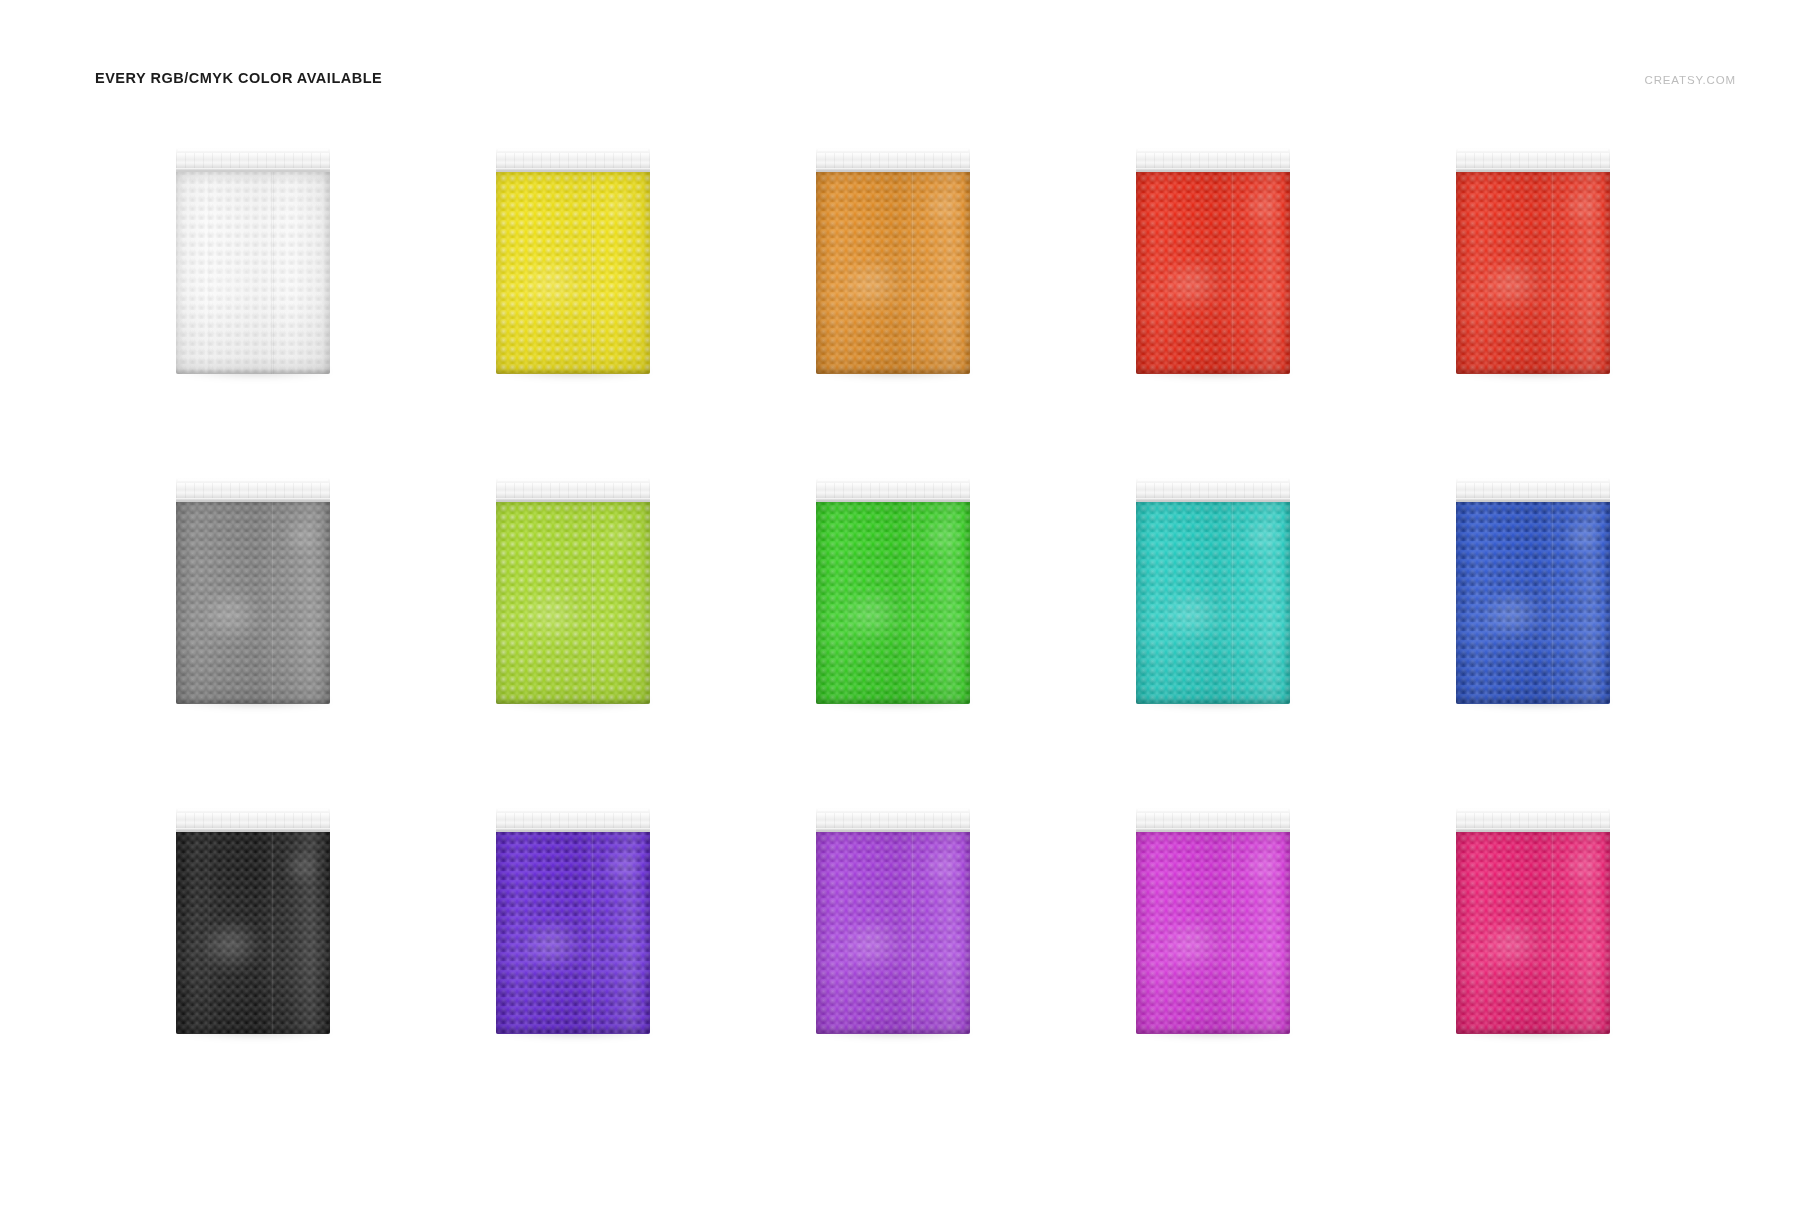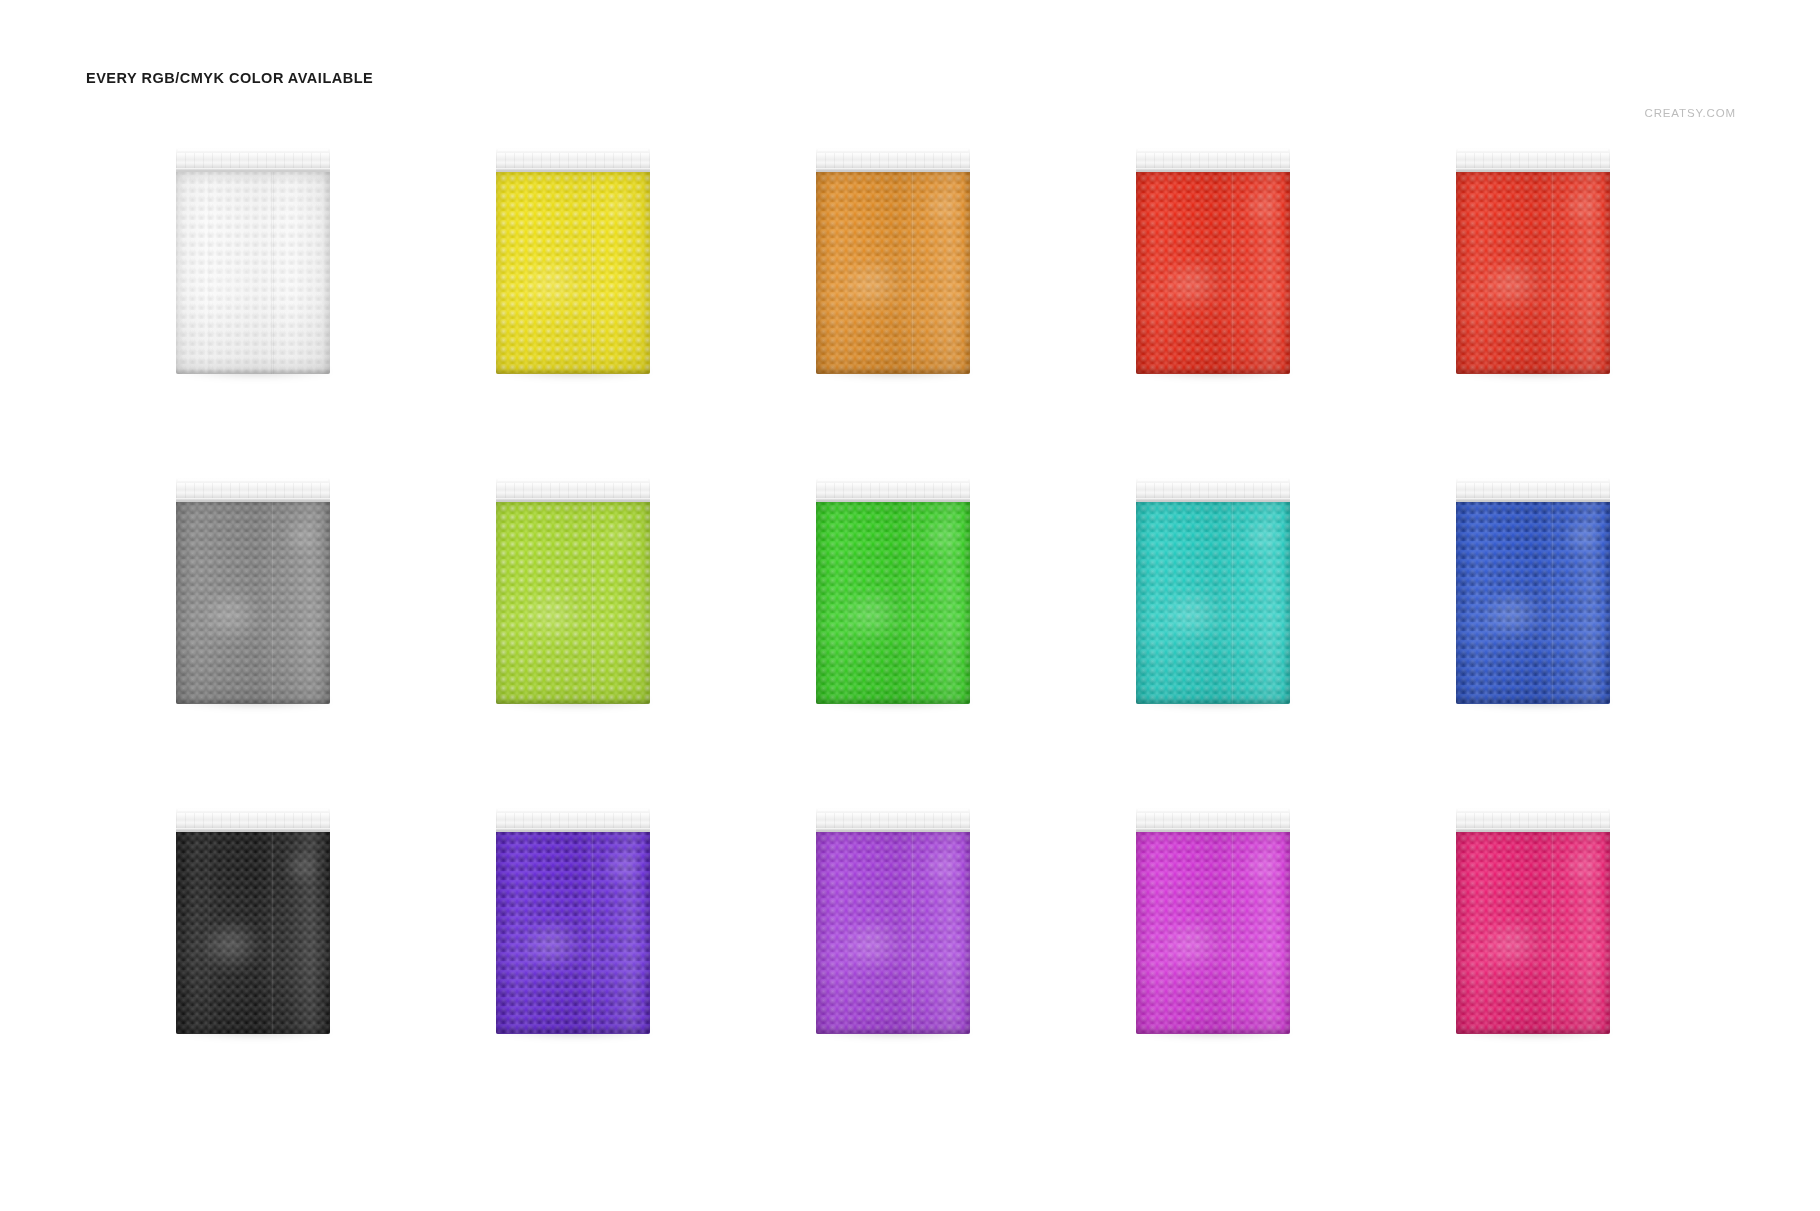--- a/index.html
+++ b/index.html
@@ -21,21 +21,21 @@
 
   
   .header {
     position: absolute;
     top: 0; left: 0;
     width: 1820px;
     height: 110px;
   }
   .title {
     position: absolute;
-    left: 86px;
+    left: 95px;
     top: 78px;
     transform: translateY(-50%);
     font-size: 14.5px;
     font-weight: 700;
     letter-spacing: 0.035em;
     color: #1c1c1c;
     white-space: nowrap;
   }
   .brand {
     position: absolute;
@@ -304,21 +304,21 @@
         rgba(0,0,0,0.0) 62%);
   }
 </style>
 </head>
 <body>
 
 <div class="page" style="background: rgb(255, 255, 255);">
 
   <div class="header">
     <div class="title" style="color: rgb(28, 28, 28);">EVERY RGB/CMYK COLOR AVAILABLE</div>
-    <div class="brand" style="color: rgb(188, 188, 188); margin-top: 33px;">CREATSY.COM</div>
+    <div class="brand" style="color: rgb(188, 188, 188);">CREATSY.COM</div>
   </div>
 
   <div class="grid" id="swatch-grid">
       <div class="cell">
         <div class="mailer is-light" title="White" style="--c: #fdfdfd;">
           <div class="shadow"></div>
           <div class="body">
             <div class="body-fill"></div>
             <div class="bubbles"></div>
             <div class="bubbles2"></div>

